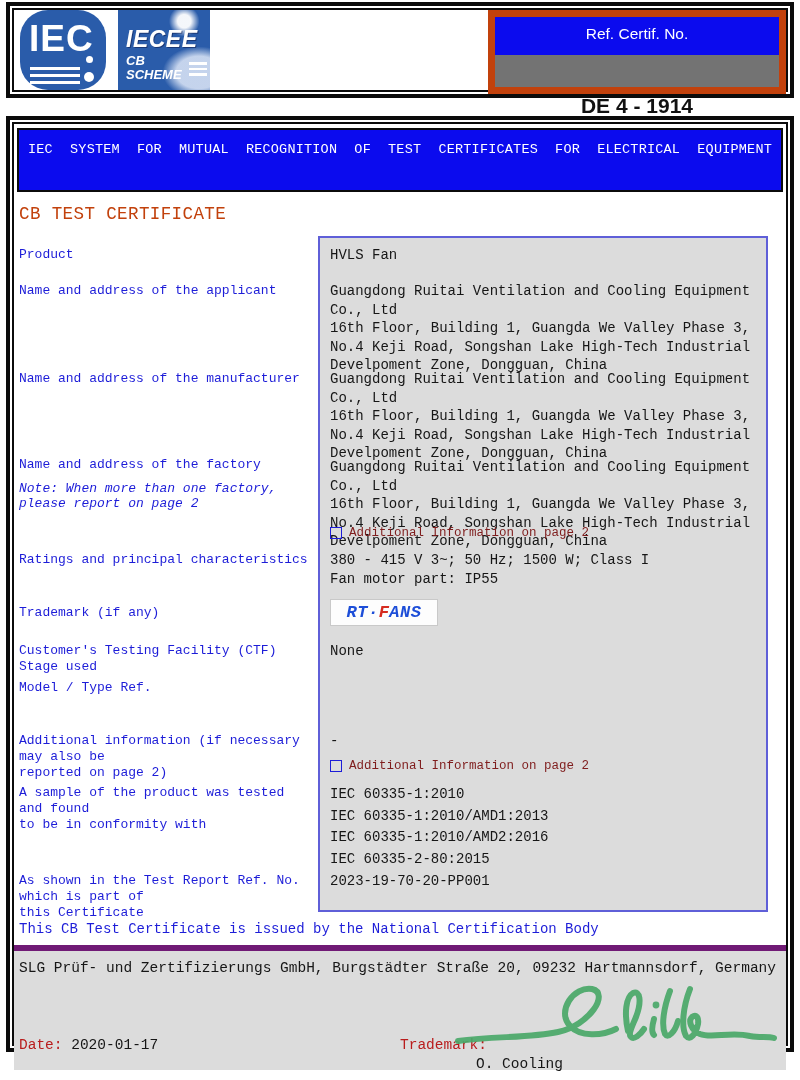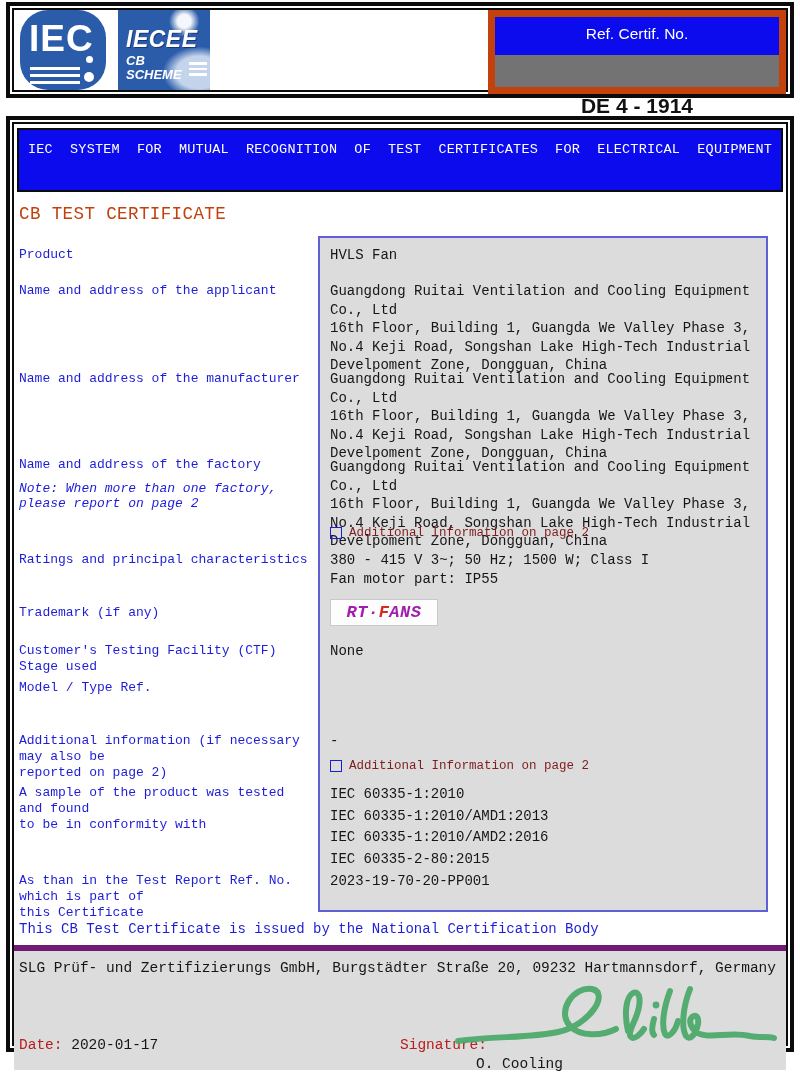--- a/index.html
+++ b/index.html
@@ -91,21 +91,21 @@
   .addinfo { position: absolute; left: 10px; display: flex; align-items: center; gap: 7px; }
   .checkbox-square { width: 12px; height: 12px; border: 1.5px solid #1d1dd8; background: transparent; display: inline-block; }
   .addinfo-label { color: #7f1d1d; font-size: 12.5px; }
 
   .tm-logo {
     position: absolute; left: 10px; width: 108px; height: 27px;
     background: #fdfdfd; border: 1px solid #c9c9c9;
     display: flex; align-items: center; justify-content: center;
     font-size: 17px; font-weight: bold; font-style: italic; letter-spacing: 0.5px;
   }
-  .tm-blue { color: #a21caf; }
+  .tm-blue { color: #1d4ed8; }
   .tm-red  { color: #d62b20; }
 
   
   .issued-line { position: absolute; left: 5px; top: 797px; color: #1d1dd8; font-size: 14px; }
   .footer-box {
     position: absolute; left: 0; top: 821px; width: 772px; height: 125px;
     background: #dcdcdc; border-top: 6px solid #701a75;
   }
   .ncb-line { position: absolute; left: 5px; top: 9px; color: #161616; font-size: 14.5px; }
   .date-line { position: absolute; left: 5px; top: 86px; font-size: 14.5px; }
@@ -168,21 +168,21 @@
       <div class="field-label" style="top:333px">Name and address of the factory</div>
       <div class="field-note" style="top:357px">Note: When more than one factory, please report on page 2</div>
       <div class="field-label" style="top:428px">Ratings and principal characteristics</div>
       <div class="field-label" style="top:481px">Trademark (if any)</div>
       <div class="field-label" style="top:519px">Customer's Testing Facility (CTF) Stage used</div>
       <div class="field-label" style="top:556px">Model / Type Ref.</div>
       <div class="field-label" style="top:609px">Additional information (if necessary may also be
 reported on page 2)</div>
       <div class="field-label" style="top:661px">A sample of the product was tested and found
 to be in conformity with</div>
-      <div class="field-label" style="top:749px">As than in the Test Report Ref. No. which is part of
+      <div class="field-label" style="top:749px">As shown in the Test Report Ref. No. which is part of
 this Certificate</div>
 
       <div class="value-box">
         <div class="value" style="top:8px">HVLS Fan</div>
         <div class="value" style="top:44px">Guangdong Ruitai Ventilation and Cooling Equipment Co., Ltd
 16th Floor, Building 1, Guangda We Valley Phase 3,
 No.4 Keji Road, Songshan Lake High-Tech Industrial
 Develpoment Zone, Dongguan, China</div>
         <div class="value" style="top:132px">Guangdong Ruitai Ventilation and Cooling Equipment Co., Ltd
 16th Floor, Building 1, Guangda We Valley Phase 3,
@@ -226,21 +226,21 @@
 
       <div class="footer-box">
         <div class="ncb-line">SLG Prüf- und Zertifizierungs GmbH, Burgstädter Straße 20, 09232 Hartmannsdorf, Germany</div>
 
         <div class="date-line">
           <span class="date-label">Date:</span>
           <span class="date-value">2020-01-17</span>
         </div>
 
         <div class="sig-line">
-          <span class="sig-label">Signature:</span>
+          <span class="sig-label">Trademark:</span>
         </div>
 
         <svg class="signature-svg" width="330" height="85" viewBox="0 0 330 85">
           <g fill="none" stroke="#4aa869" stroke-width="6" stroke-linecap="round" stroke-linejoin="round" opacity="0.92">
             <path d="M8,60 C45,55 80,57 108,51 C140,44 160,12 142,8 C124,5 106,30 120,45 C130,56 152,55 166,48"></path>
             <path d="M178,50 C174,32 176,16 183,12 C190,9 192,20 186,36 C181,48 178,53 181,56 C184,59 190,54 194,48"></path>
             <path d="M204,38 C202,45 201,51 204,54"></path>
             <path d="M220,10 C214,26 211,44 215,53 C218,58 225,51 228,40"></path>
             <path d="M240,8 C233,26 231,46 236,55 C240,60 246,53 248,43 C249,36 246,33 242,36 C238,40 241,49 250,53 C262,58 280,50 300,55 C310,57 318,55 324,57"></path>
           </g>

